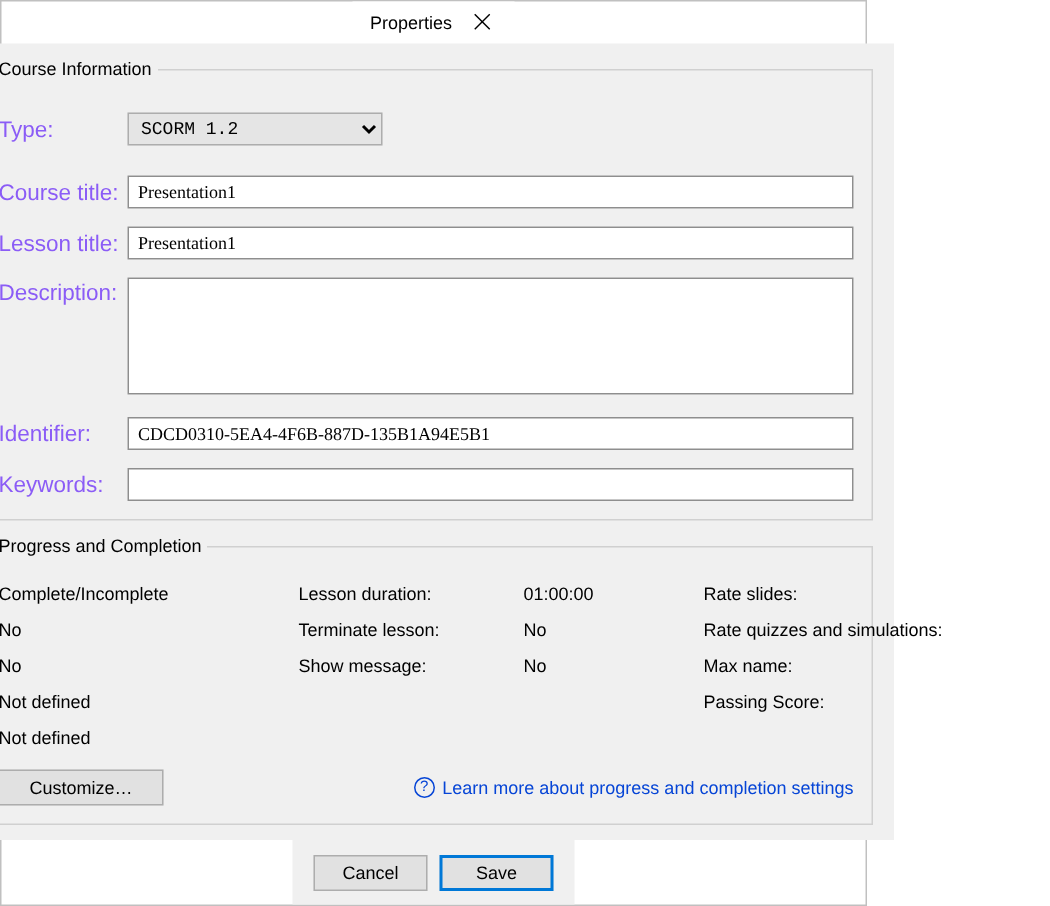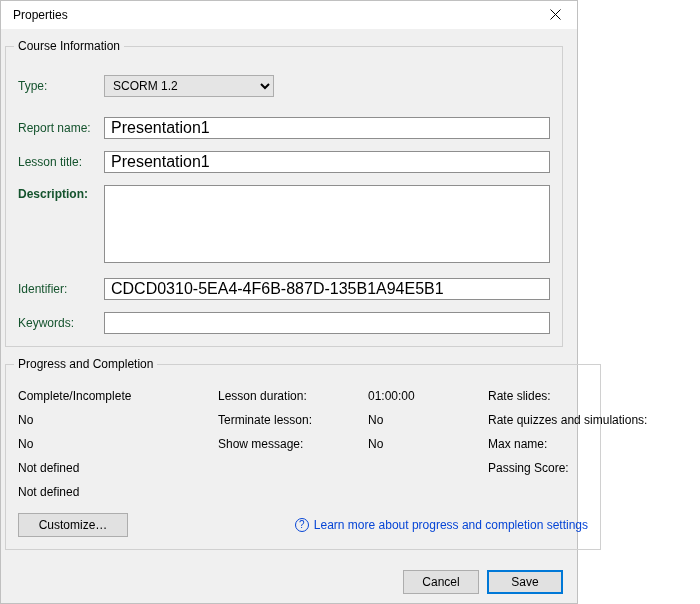--- a/index.html
+++ b/index.html
@@ -15,20 +15,21 @@
       height: 604px;
       overflow: hidden;
     }
     .dialog {
       width: 578px;
       height: 604px;
       border: 1px solid #c0c0c0;
       background: #fff;
       display: flex;
       flex-direction: column;
+      align-items: center;
     }
     .titlebar {
       height: 34px;
       display: flex;
       align-items: center;
       padding: 0 12px;
       background: #fff;
       border-bottom: none;
     }
     .titlebar .title {
@@ -73,41 +74,41 @@
     .form-row {
       display: flex;
       align-items: center;
       margin-top: 12px;
     }
     .form-row.top-align {
       align-items: flex-start;
     }
     .form-row .label {
       width: 86px;
-      color: #14532d;
-      font-size: 12px;
+      color: #8b5cf6;
+      font-size: 15px;
       flex-shrink: 0;
     }
     .form-row .control {
       flex: 1;
     }
     select.win-select {
       width: 170px;
       height: 22px;
-      font-family: Liberation Sans, sans-serif;
+      font-family: Liberation Mono, monospace;
       font-size: 12px;
       background: #e5e5e5;
       border: 1px solid #adadad;
       padding: 1px 4px;
     }
     input.win-input {
       width: 100%;
       height: 22px;
-      font-family: Liberation Sans, sans-serif;
-      font-size: 16px;
+      font-family: Liberation Serif, serif;
+      font-size: 12px;
       background: #fff;
       border: 1px solid #8e8e8e;
       padding: 2px 6px;
     }
     textarea.win-textarea {
       width: 100%;
       height: 78px;
       font-family: inherit;
       font-size: 12px;
       background: #fff;
@@ -205,35 +206,35 @@
       <div class="form-row">
         <div class="label">Type:</div>
         <div class="control">
           <select class="win-select">
             <option>SCORM 1.2</option>
           </select>
         </div>
       </div>
 
       <div class="form-row" style="margin-top:20px;">
-        <div class="label">Report name:</div>
+        <div class="label">Course title:</div>
         <div class="control">
           <input type="text" class="win-input" value="Presentation1" style="">
         </div>
       </div>
 
       <div class="form-row">
         <div class="label">Lesson title:</div>
         <div class="control">
           <input type="text" class="win-input" value="Presentation1" style="">
         </div>
       </div>
 
       <div class="form-row top-align">
-        <div class="label" style="padding-top:2px;font-weight:bold;">Description:</div>
+        <div class="label" style="padding-top:2px;">Description:</div>
         <div class="control">
           <textarea class="win-textarea" style=""></textarea>
         </div>
       </div>
 
       <div class="form-row">
         <div class="label">Identifier:</div>
         <div class="control">
           <input type="text" class="win-input" value="CDCD0310-5EA4-4F6B-887D-135B1A94E5B1" style="">
         </div>

